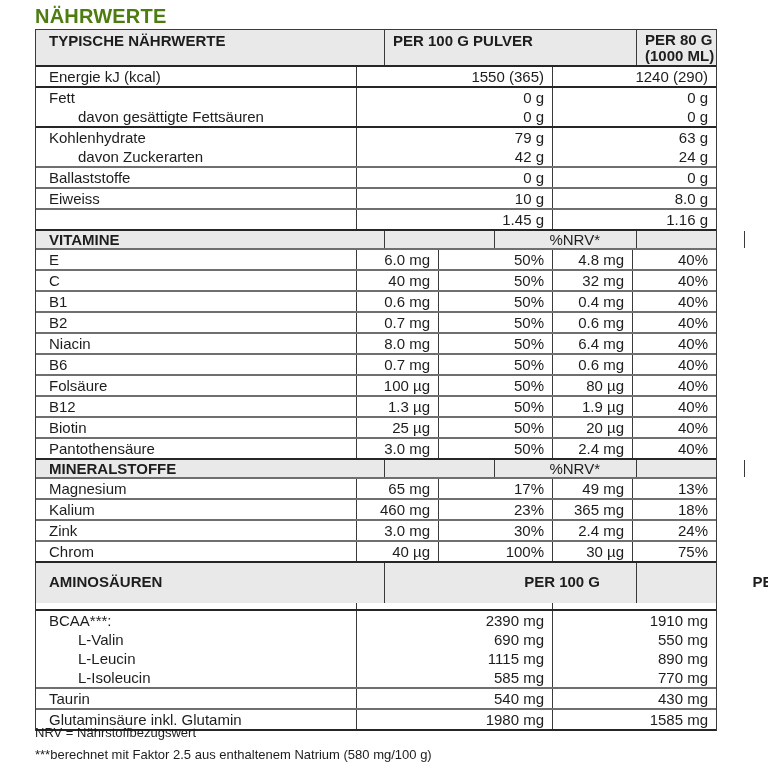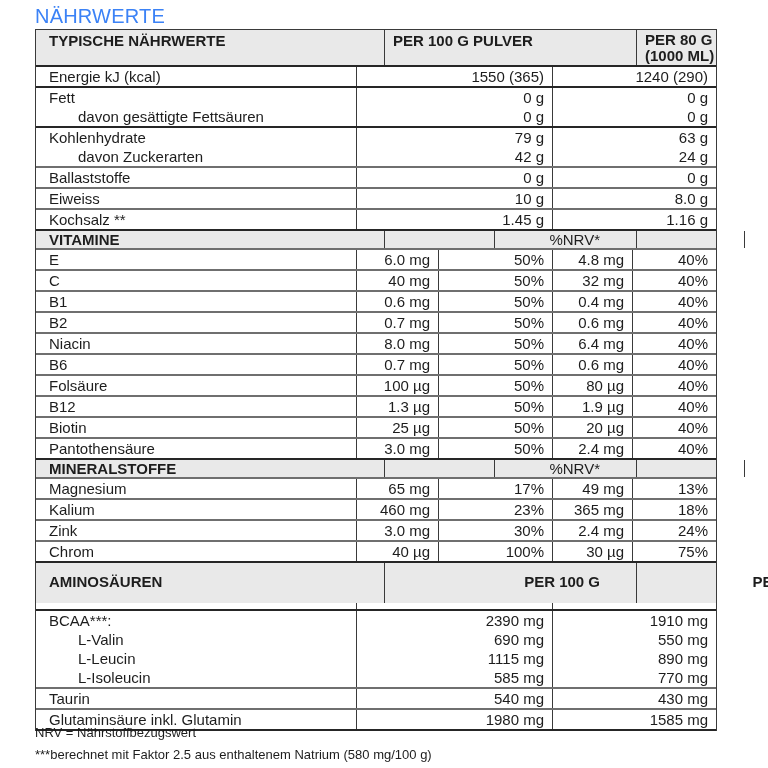--- a/index.html
+++ b/index.html
@@ -3,21 +3,21 @@
 <meta charset="utf-8">
 <style>
   html,body{margin:0;padding:0;}
   body{
     width:768px;height:768px;background:#ffffff;position:relative;
     font-family:"Liberation Sans", sans-serif;color:#1d1d1d;
     -webkit-font-smoothing:antialiased;
   }
   #page-title{
     position:absolute;left:35px;top:5px;
-    font-size:20px;font-weight:normal;color:#3b82f6;letter-spacing:.2px;
+    font-size:20px;font-weight:bold;color:#4d7c0f;letter-spacing:.2px;
   }
   #tbl{
     position:absolute;left:35px;top:29px;width:680px;
     border:1.6px solid #3a3a3a;border-bottom:none;
     font-size:15px;box-sizing:content-box;background:#fff;
   }
   .r{
     display:grid;
     grid-template-columns:320px 82px 114px 80px 84px;
   }
@@ -105,21 +105,20 @@
       </div>
       <div class="group">
         <div class="r">
           <div class="c lab">Eiweiss</div>
           <div class="c v2">10 g</div>
           <div class="c v3">8.0 g</div>
         </div>
       </div>
       <div class="group dark">
         <div class="r">
-          <div class="c lab">Kochsalz **</div>
           <div class="c v2">1.45 g</div>
           <div class="c v3">1.16 g</div>
         </div>
       </div>
       <div class="group">
         <div class="r gray shead">
           <div class="c lab bold">VITAMINE</div>
           <div class="c s1"></div>
           <div class="c s2">%NRV*</div>
           <div class="c s3"></div>

